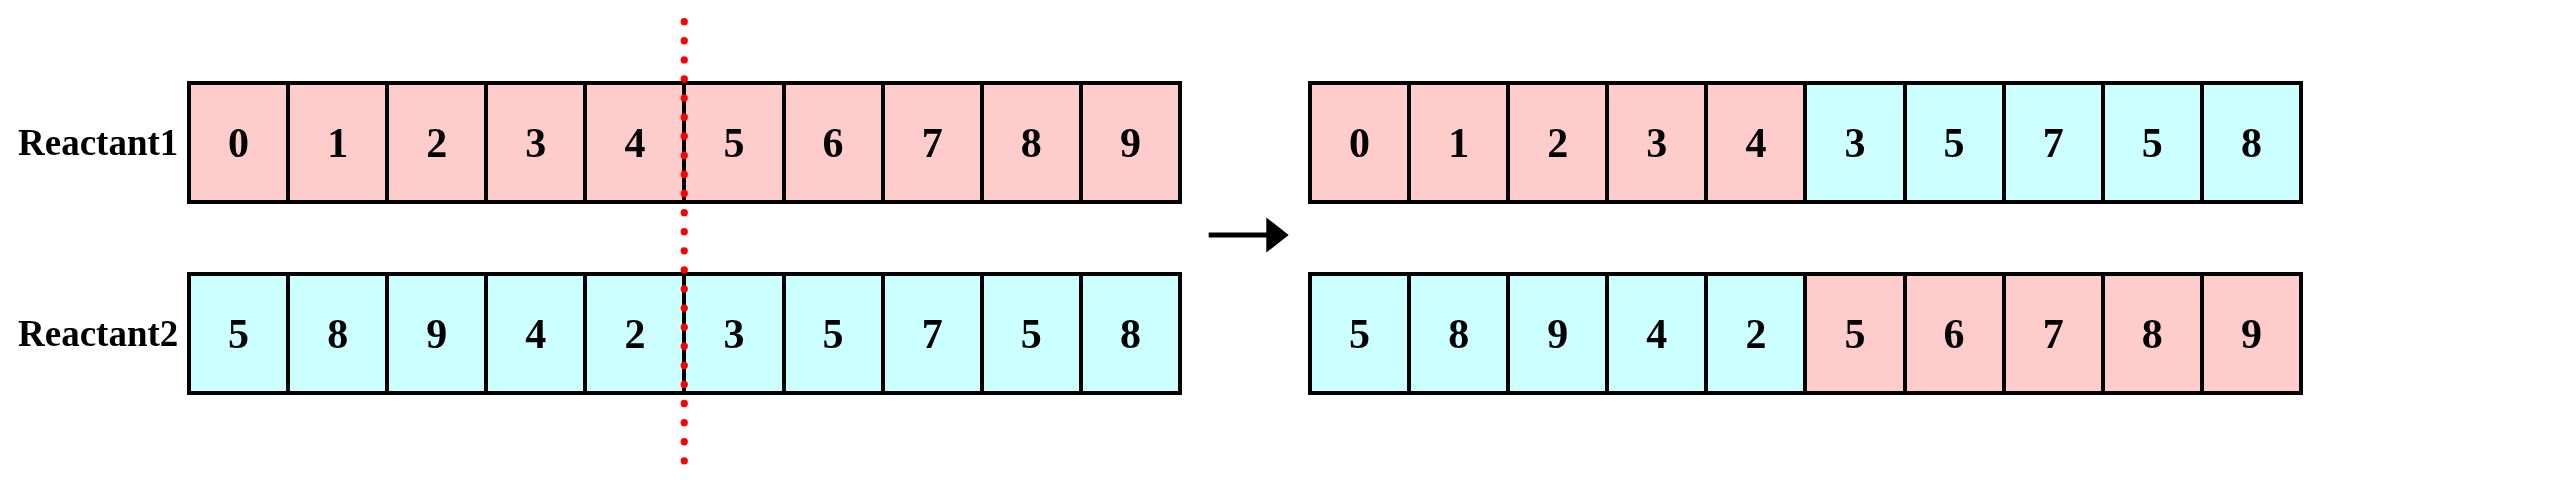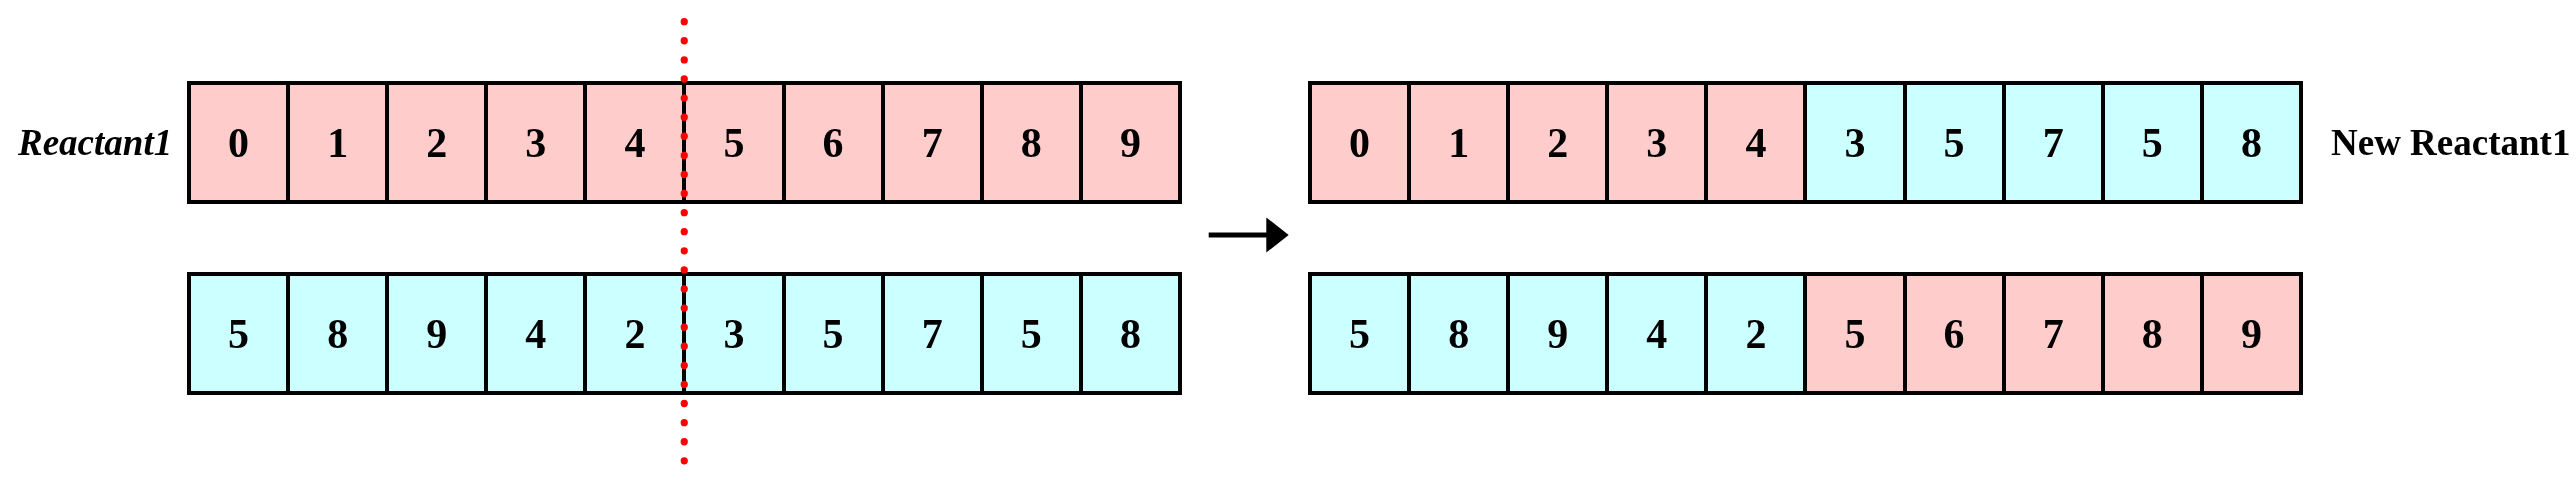--- a/index.html
+++ b/index.html
@@ -35,32 +35,33 @@
   .row-label {
     position: absolute;
     height: 123px;
     display: flex;
     align-items: center;
     font-weight: bold;
     font-size: 37px;
     color: #000000;
     white-space: nowrap;
   }
-  .label-left  { left: 18px; font-style: italic; }
+  .label-left  { left: 18px; }
   .label-right { left: 2331px; }
   .top-row    { top: 81px; }
   .bottom-row { top: 272px; }
   .overlay { position: absolute; }
 </style>
 </head>
 <body>
 
 <div class="canvas">
 
   <div class="row-label label-left top-row">Reactant1</div>
+  <div class="row-label label-left bottom-row">Reactant2</div>
 
   <div class="gene-row top-row" style="left:187px;">
       <div class="cell" style="background: rgb(255, 204, 204);">0</div>
       <div class="cell" style="background: rgb(255, 204, 204);">1</div>
       <div class="cell" style="background: rgb(255, 204, 204);">2</div>
       <div class="cell" style="background: rgb(255, 204, 204);">3</div>
       <div class="cell" style="background: rgb(255, 204, 204);">4</div>
       <div class="cell" style="background: rgb(255, 204, 204);">5</div>
       <div class="cell" style="background: rgb(255, 204, 204);">6</div>
       <div class="cell" style="background: rgb(255, 204, 204);">7</div>
@@ -107,16 +108,15 @@
       <div class="cell" style="background: rgb(204, 255, 255);">9</div>
       <div class="cell" style="background: rgb(204, 255, 255);">4</div>
       <div class="cell" style="background: rgb(204, 255, 255);">2</div>
       <div class="cell" style="background: rgb(255, 204, 204);">5</div>
       <div class="cell" style="background: rgb(255, 204, 204);">6</div>
       <div class="cell" style="background: rgb(255, 204, 204);">7</div>
       <div class="cell" style="background: rgb(255, 204, 204);">8</div>
       <div class="cell" style="background: rgb(255, 204, 204);">9</div>
     </div>
 
-  <div class="row-label label-right top-row">New Reactant1</div>
 
 </div>
 
 
 </body></html>

